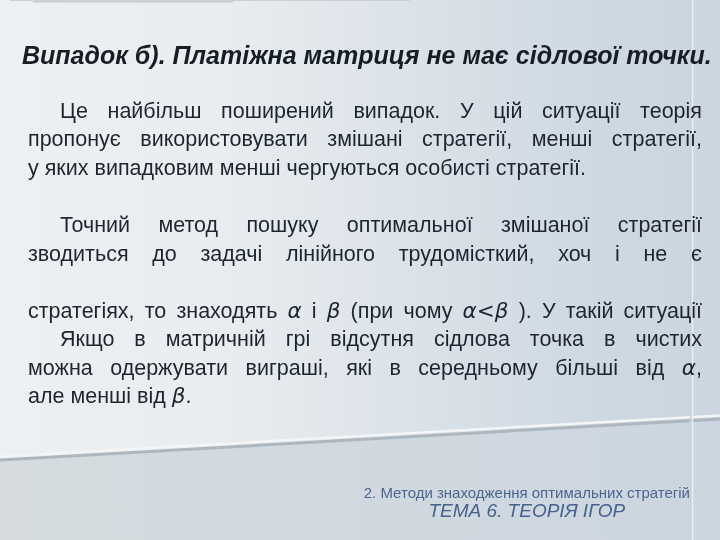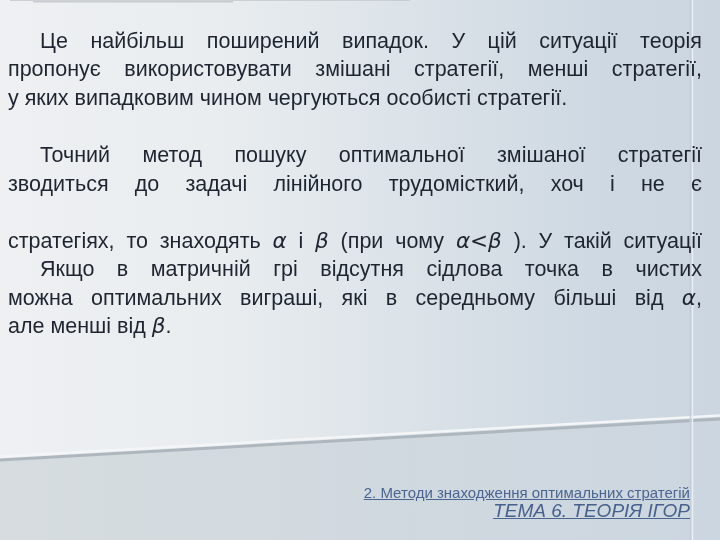--- a/index.html
+++ b/index.html
@@ -20,31 +20,31 @@
     white-space:nowrap;
   }
   .body{
     margin:27px 18px 0 8px;
     font-size:21.5px;
     line-height:28.4px;
     color:#1e2530;
   }
   .para{margin:0 0 29px 0;}
   .para:last-child{margin-bottom:0;}
-  .line{text-align:justify;}
+  .line{text-align:justify;margin-left:20px;}
   .jl{text-align-last:justify;}
   .ll{text-align-last:left;}
   .indent{text-indent:32px;}
   .greek{font-style:italic;font-family:"DejaVu Sans",sans-serif;}
   .footer{
     position:absolute;
     top:484px;right:30px;
-    text-align:right;
+    text-align:center;
     color:#4a6590;
-    font-size:15px;line-height:18px;text-decoration:underline;
+    font-size:15px;line-height:18px;
   }
   .footer .theme{font-style:italic;font-size:19px;color:#46618c;}
 </style>
 </head>
 <body>
 
 <div class="slide">
 
   <svg class="deco" width="720" height="540" viewBox="0 0 720 540" xmlns="http://www.w3.org/2000/svg">
     <defs>
@@ -60,38 +60,39 @@
 
     <line x1="690.5" y1="0" x2="690.5" y2="540" stroke="#c3ced9" stroke-width="1.5"></line>
     <line x1="692.5" y1="0" x2="692.5" y2="540" stroke="#e9eef4" stroke-width="1.5"></line>
 
     <rect x="10" y="0" width="400" height="1" fill="#c4c9ce" opacity="0.8"></rect>
     <rect x="33" y="1" width="200" height="1.5" fill="#b0b6bc" opacity="0.6"></rect>
   </svg>
 
   <div class="content">
 
+    <div class="title">Випадок б). Платіжна матриця не має сідлової точки.</div>
 
     <div class="body">
 
       <div class="para">
         <div class="line jl indent">Це найбільш поширений випадок. У цій ситуації теорія</div>
         <div class="line jl">пропонує використовувати змішані стратегії, менші стратегії,</div>
-        <div class="line ll">у яких випадковим чином чергуються особисті стратегії.</div>
+        <div class="line ll">у яких випадковим менші чергуються особисті стратегії.</div>
       </div>
 
       <div class="para">
         <div class="line jl indent">Точний метод пошуку оптимальної змішаної стратегії</div>
         <div class="line jl">зводиться до задачі лінійного трудомісткий, хоч і не є</div>
       </div>
 
       <div class="para">
         <div class="line jl"><span>стратегіях, то знаходять </span><span class="greek">α</span><span> і </span><span class="greek">β</span><span> (при чому </span><span class="greek">α&lt;β</span><span> ). У такій ситуації</span></div>
         <div class="line jl indent">Якщо в матричній грі відсутня сідлова точка в чистих</div>
-        <div class="line jl"><span>можна оптимальних виграші, які в середньому більші від </span><span class="greek">α</span><span>,</span></div>
+        <div class="line jl"><span>можна одержувати виграші, які в середньому більші від </span><span class="greek">α</span><span>,</span></div>
         <div class="line ll"><span>але менші від </span><span class="greek">β</span><span>.</span></div>
       </div>
 
     </div>
 
     <div class="footer">
       <div>2. Методи знаходження оптимальних стратегій</div>
       <div class="theme">ТЕМА 6. ТЕОРІЯ ІГОР</div>
     </div>
 

